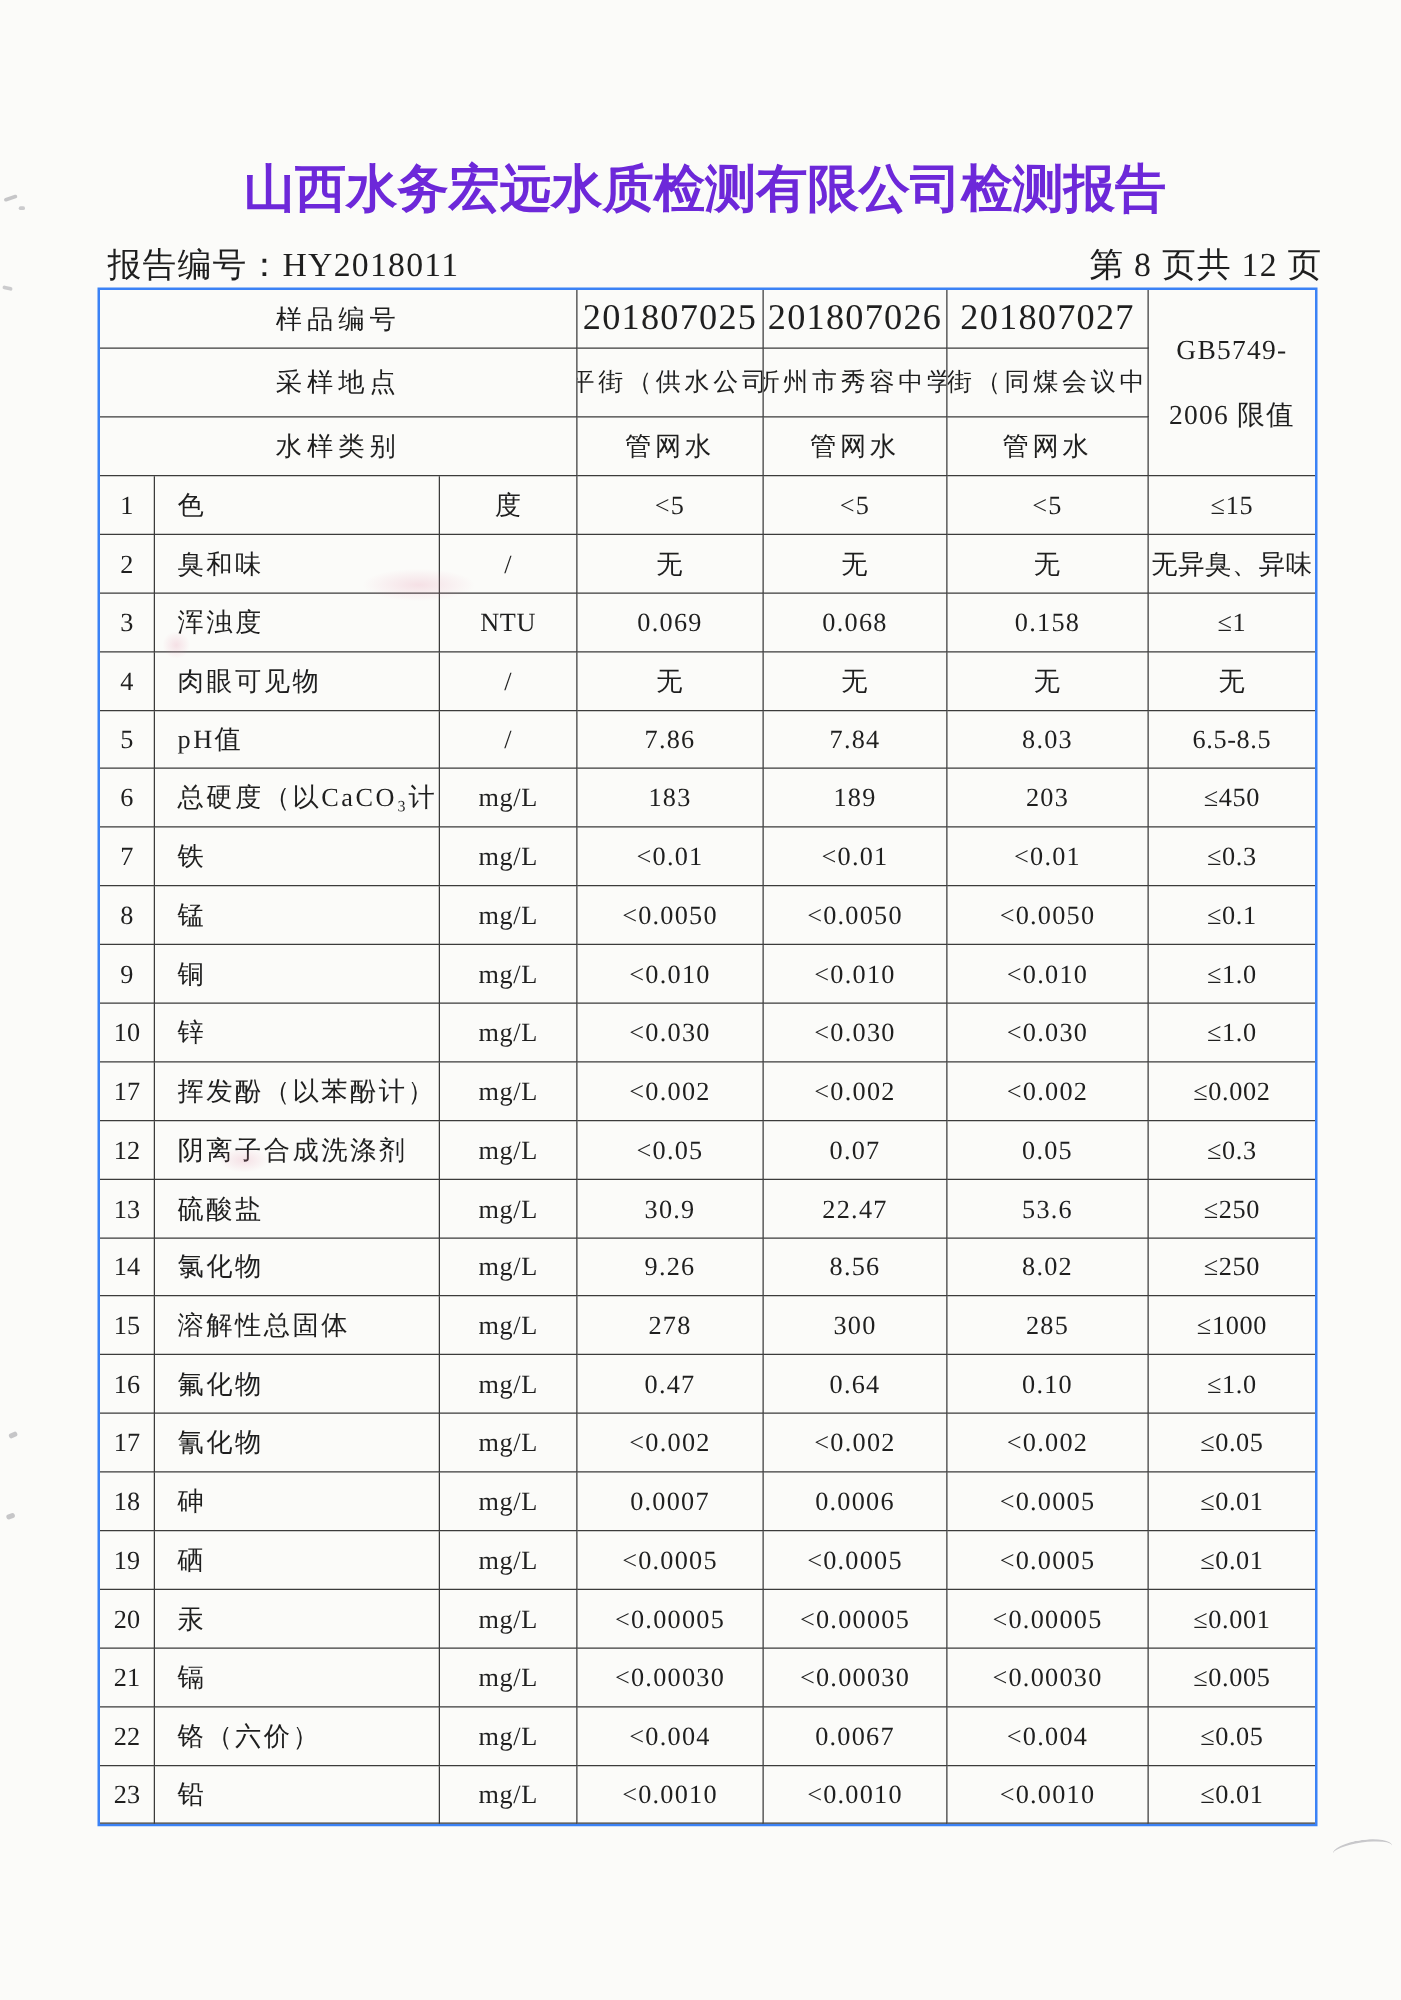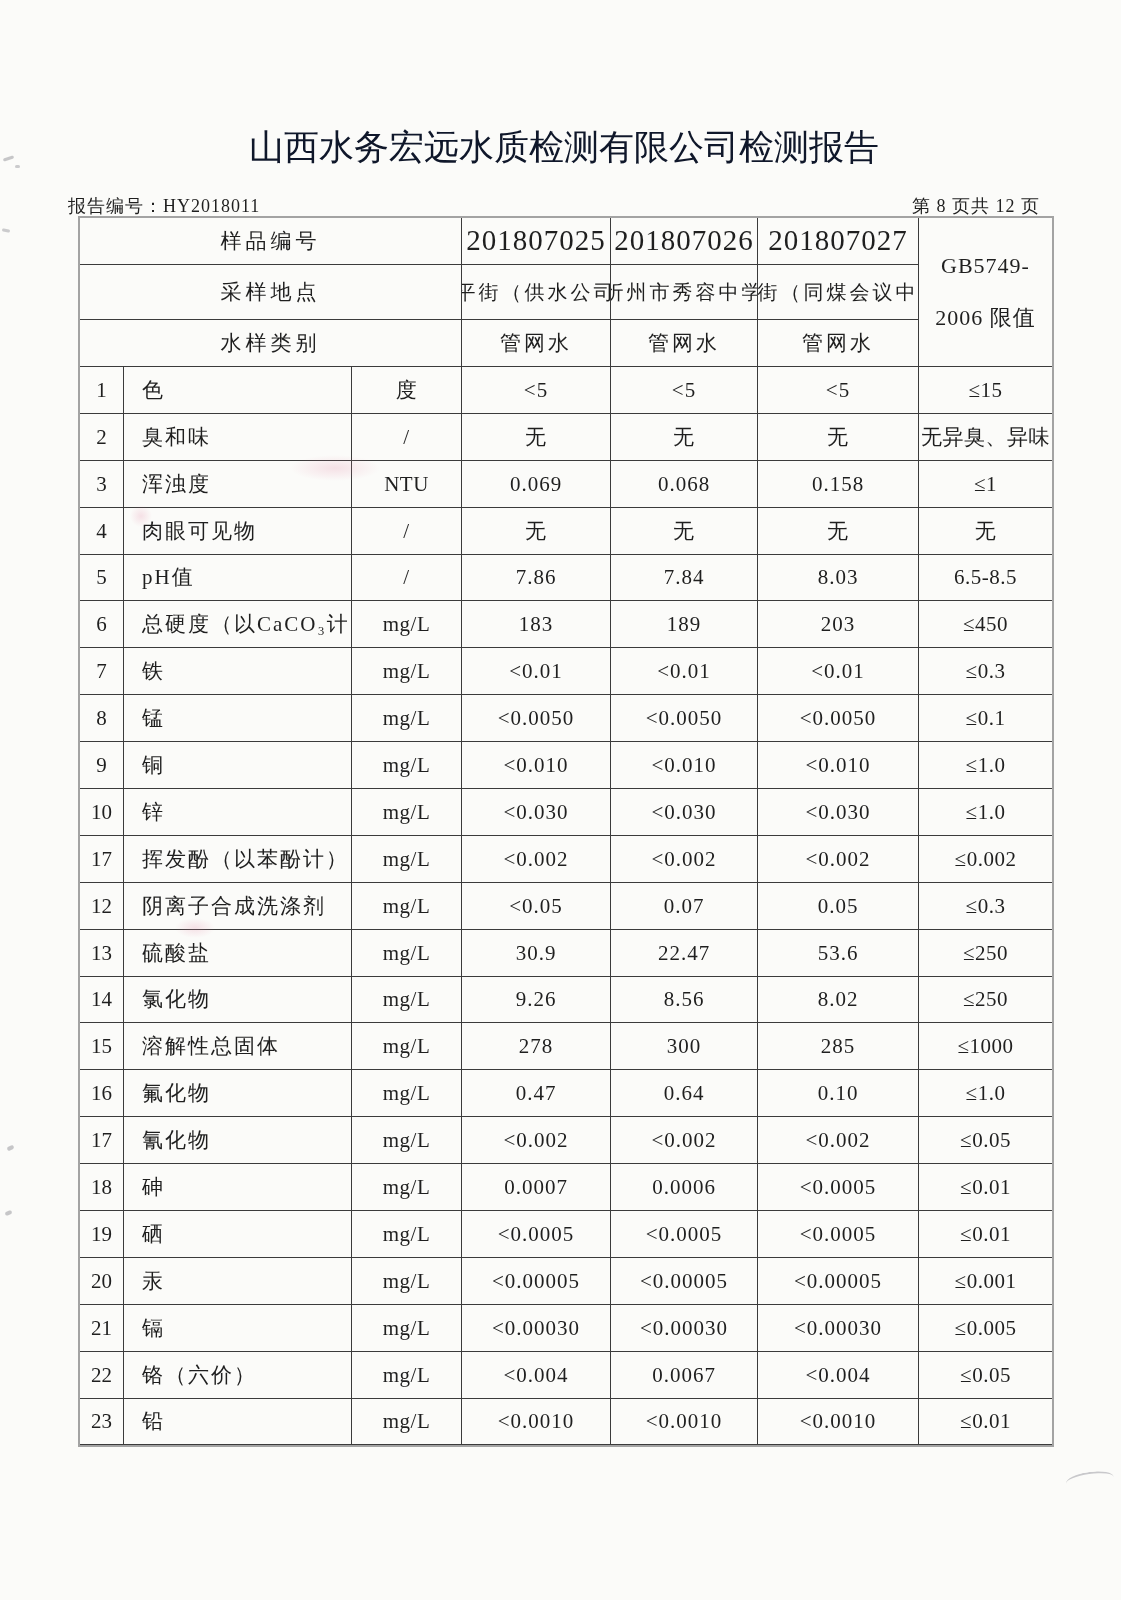--- a/index.html
+++ b/index.html
@@ -4,34 +4,34 @@
 <style>
   html,body{margin:0;padding:0;}
   body{
     width:1121px;height:1600px;position:relative;overflow:hidden;
     background:#fbfbf9;
     font-family:"Liberation Serif","DejaVu Serif",serif;
     color:#1f1f1f;
   }
   .page-title{
     position:absolute;left:78px;top:124px;width:972px;
-    text-align:center;font-size:35px;font-weight:400;
+    text-align:center;font-size:41px;font-weight:700;
     font-family:"Liberation Sans","DejaVu Sans",sans-serif;
-    letter-spacing:0px;color:#0f172a;
+    letter-spacing:0px;color:#6d28d9;
   }
   .meta-row{
-    position:absolute;left:68px;top:194px;width:972px;
+    position:absolute;left:86px;top:194px;width:972px;
     display:flex;justify-content:space-between;align-items:flex-end;
-    font-size:18px;letter-spacing:1px;
+    font-size:27px;letter-spacing:1px;
   }
   
   .report-table{
-    position:absolute;left:78px;top:216px;
+    position:absolute;left:78px;top:230px;
     box-sizing:border-box;
-    border:2px solid #a3a3a3;
+    border:2px solid #3b82f6;
     background:transparent;
     display:grid;
     grid-template-columns:44px 228px 110px 149px 147px 161px 133px;
     grid-template-rows:47px 55px 47px;
     grid-auto-rows:46.9px;
     grid-auto-flow:row;
     font-family:Liberation Serif, serif;
   }
   .cell{
     box-sizing:border-box;

